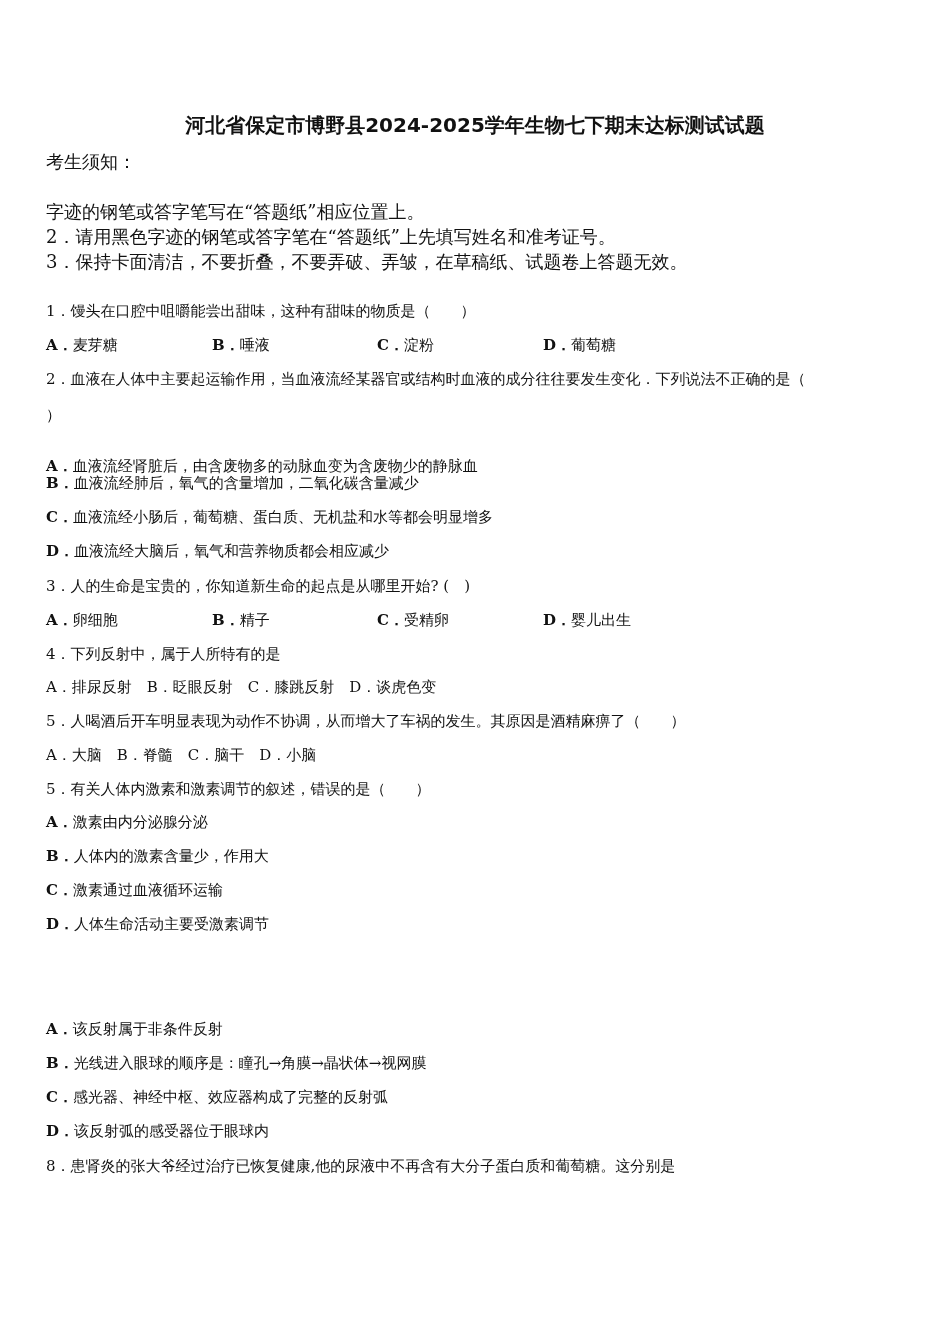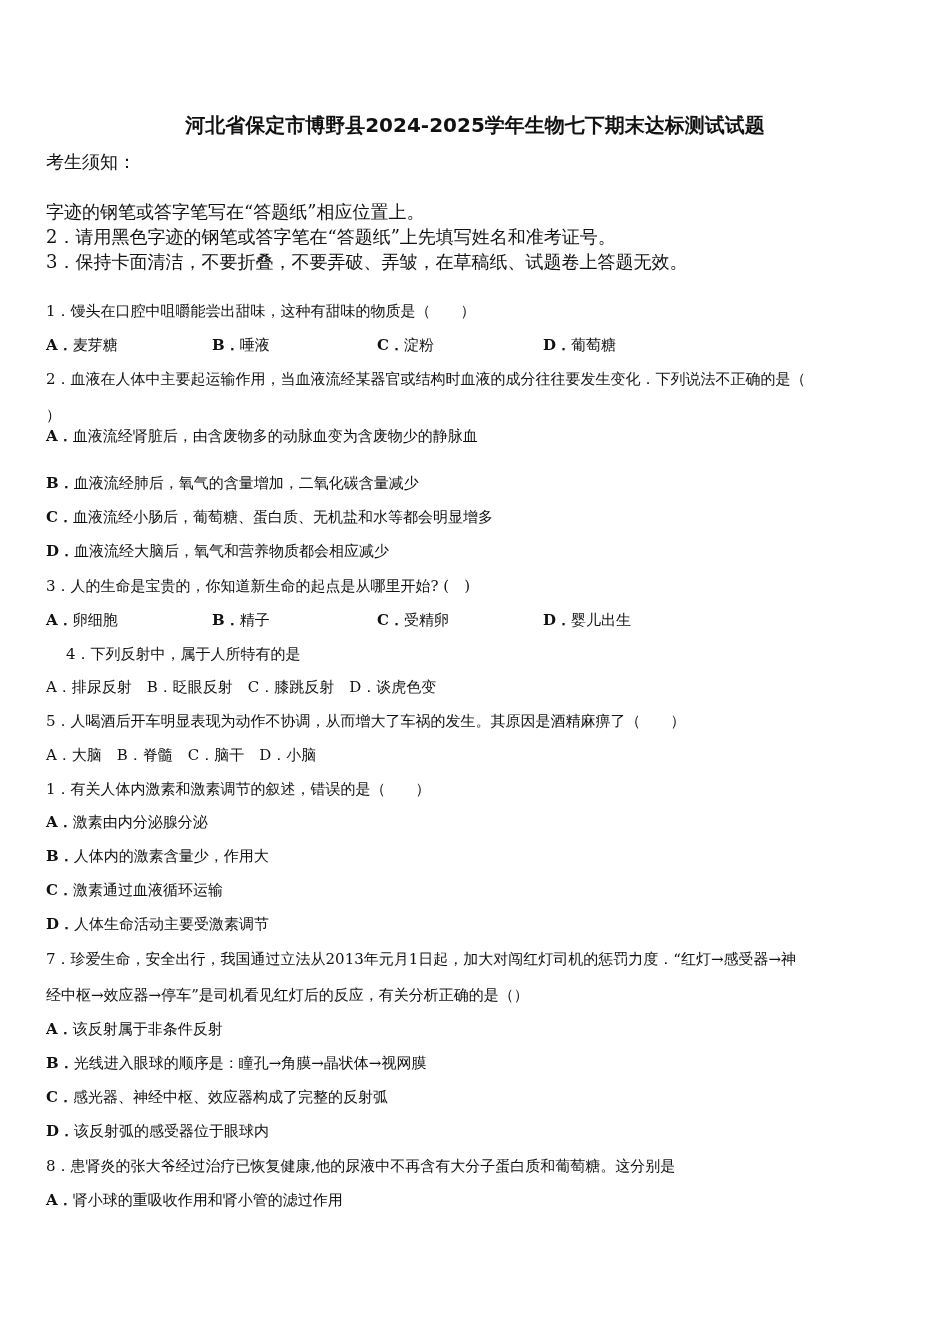--- a/index.html
+++ b/index.html
@@ -37,48 +37,45 @@
   <div class="line" style="top:301px;">1．馒头在口腔中咀嚼能尝出甜味，这种有甜味的物质是（　　）</div>
   <div class="line" style="top:335px; width:860px; height:20px;">
     <span class="opt" style="left:0px;"><span class="opt-label">A．</span><span>麦芽糖</span></span>
     <span class="opt" style="left:166px;"><span class="opt-label">B．</span><span>唾液</span></span>
     <span class="opt" style="left:331px;"><span class="opt-label">C．</span><span>淀粉</span></span>
     <span class="opt" style="left:497px;"><span class="opt-label">D．</span><span>葡萄糖</span></span>
   </div>
 
   <div class="line" style="top:369px;">2．血液在人体中主要起运输作用，当血液流经某器官或结构时血液的成分往往要发生变化．下列说法不正确的是（</div>
   <div class="line" style="top:405px;">）</div>
-  <div class="line" style="top:426px;"><span class="opt-label">A．</span><span>血液流经肾脏后，由含废物多的动脉血变为含废物少的静脉血</span></div>
+  <div class="line" style="top:456px;"><span class="opt-label">A．</span><span>血液流经肾脏后，由含废物多的动脉血变为含废物少的静脉血</span></div>
   <div class="line" style="top:473px;"><span class="opt-label">B．</span><span>血液流经肺后，氧气的含量增加，二氧化碳含量减少</span></div>
   <div class="line" style="top:507px;"><span class="opt-label">C．</span><span>血液流经小肠后，葡萄糖、蛋白质、无机盐和水等都会明显增多</span></div>
   <div class="line" style="top:541px;"><span class="opt-label">D．</span><span>血液流经大脑后，氧气和营养物质都会相应减少</span></div>
 
   <div class="line" style="top:576px;">3．人的生命是宝贵的，你知道新生命的起点是从哪里开始? (　)</div>
   <div class="line" style="top:610px; width:860px; height:20px;">
     <span class="opt" style="left:0px;"><span class="opt-label">A．</span><span>卵细胞</span></span>
     <span class="opt" style="left:166px;"><span class="opt-label">B．</span><span>精子</span></span>
     <span class="opt" style="left:331px;"><span class="opt-label">C．</span><span>受精卵</span></span>
     <span class="opt" style="left:497px;"><span class="opt-label">D．</span><span>婴儿出生</span></span>
   </div>
 
-  <div class="line" style="top:644px;margin-left:20px;">4．下列反射中，属于人所特有的是</div>
+  <div class="line" style="top:644px;">4．下列反射中，属于人所特有的是</div>
   <div class="line" style="top:677px;">A．排尿反射　B．眨眼反射　C．膝跳反射　D．谈虎色变</div>
 
   <div class="line" style="top:711px;">5．人喝酒后开车明显表现为动作不协调，从而增大了车祸的发生。其原因是酒精麻痹了（　　）</div>
   <div class="line" style="top:745px;">A．大脑　B．脊髓　C．脑干　D．小脑</div>
 
-  <div class="line" style="top:779px;">1．有关人体内激素和激素调节的叙述，错误的是（　　）</div>
+  <div class="line" style="top:779px;">5．有关人体内激素和激素调节的叙述，错误的是（　　）</div>
   <div class="line" style="top:812px;"><span class="opt-label">A．</span><span>激素由内分泌腺分泌</span></div>
   <div class="line" style="top:846px;"><span class="opt-label">B．</span><span>人体内的激素含量少，作用大</span></div>
   <div class="line" style="top:880px;"><span class="opt-label">C．</span><span>激素通过血液循环运输</span></div>
   <div class="line" style="top:914px;"><span class="opt-label">D．</span><span>人体生命活动主要受激素调节</span></div>
 
-  <div class="line" style="top:949px;">7．珍爱生命，安全出行，我国通过立法从2013年元月1日起，加大对闯红灯司机的惩罚力度．“红灯→感受器→神</div>
-  <div class="line" style="top:985px;">经中枢→效应器→停车”是司机看见红灯后的反应，有关分析正确的是（）</div>
   <div class="line" style="top:1019px;"><span class="opt-label">A．</span><span>该反射属于非条件反射</span></div>
   <div class="line" style="top:1053px;"><span class="opt-label">B．</span><span>光线进入眼球的顺序是：瞳孔→角膜→晶状体→视网膜</span></div>
   <div class="line" style="top:1087px;"><span class="opt-label">C．</span><span>感光器、神经中枢、效应器构成了完整的反射弧</span></div>
   <div class="line" style="top:1121px;"><span class="opt-label">D．</span><span>该反射弧的感受器位于眼球内</span></div>
 
   <div class="line" style="top:1156px;">8．患肾炎的张大爷经过治疗已恢复健康,他的尿液中不再含有大分子蛋白质和葡萄糖。这分别是</div>
-  <div class="line" style="top:1190px;"><span class="opt-label">A．</span><span>肾小球的重吸收作用和肾小管的滤过作用</span></div>
 
 </div>
 
 </body></html>

